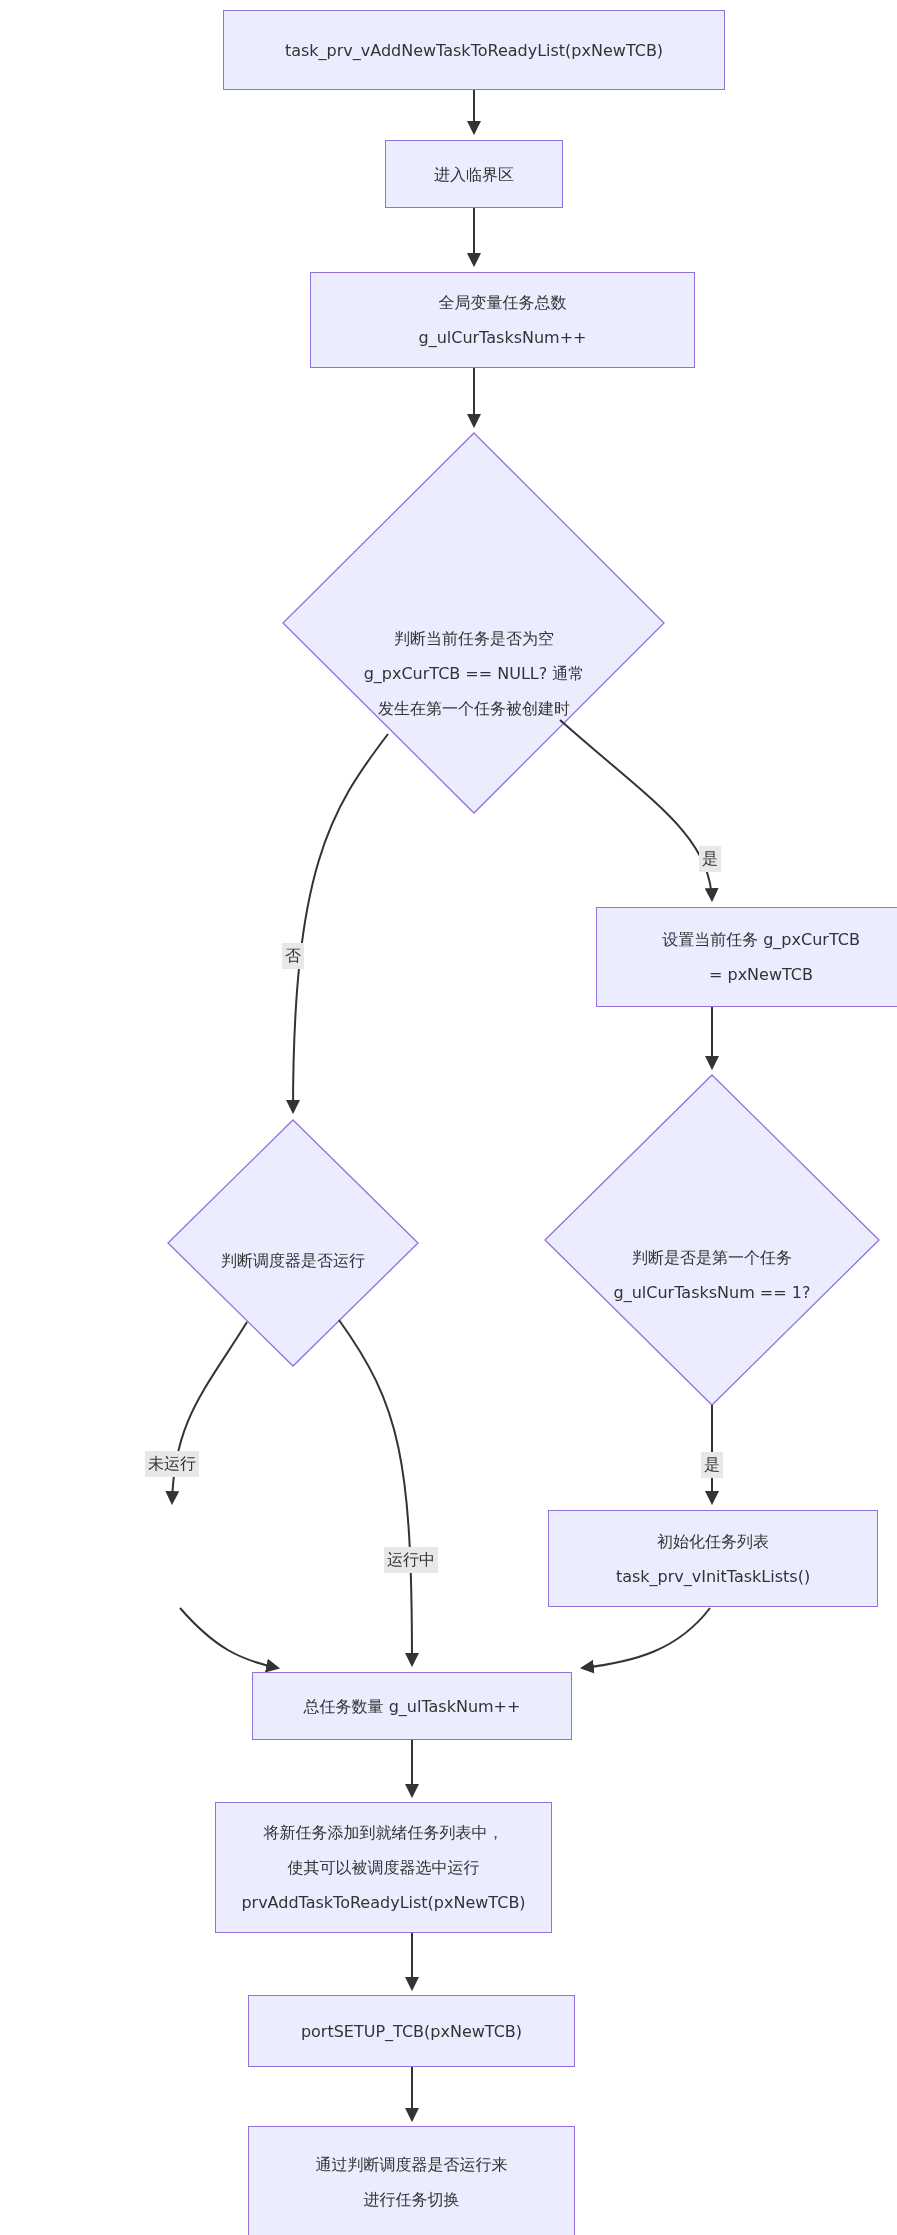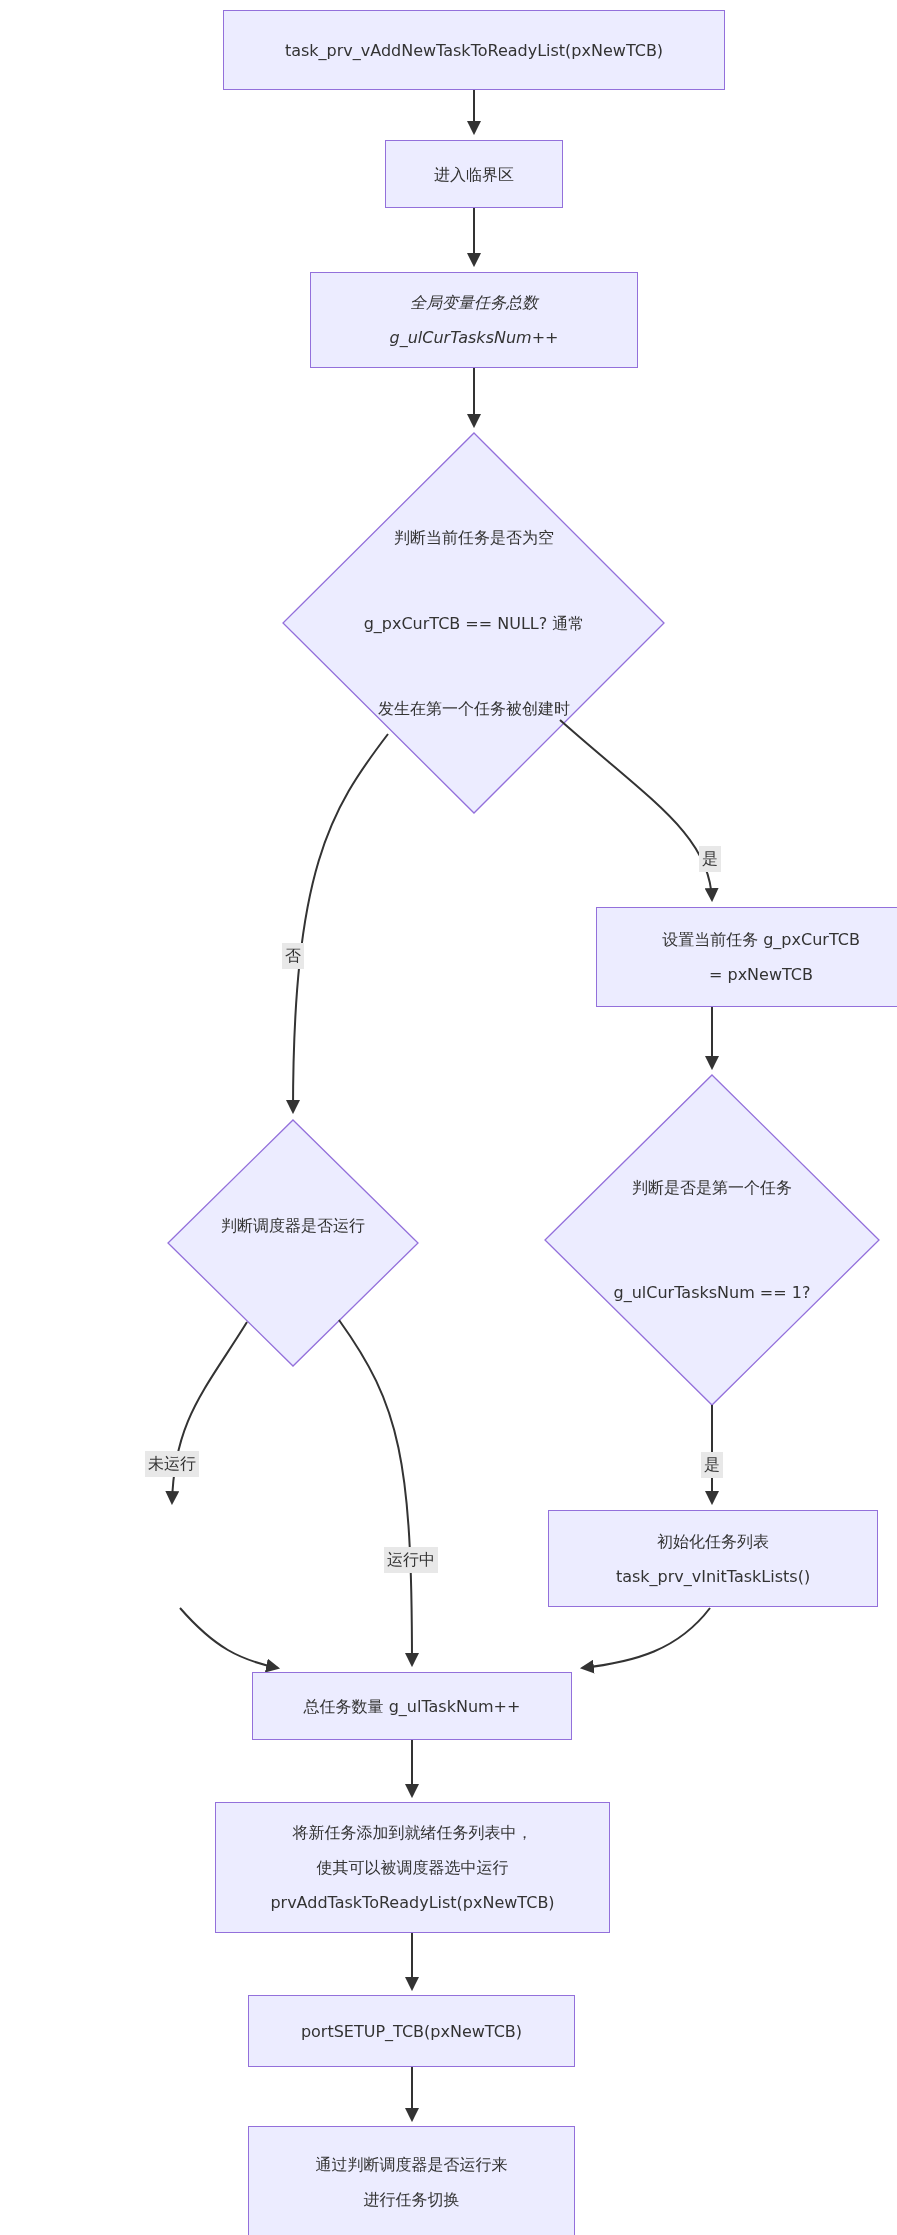--- a/index.html
+++ b/index.html
@@ -21,21 +21,21 @@
     position:absolute;z-index:2;
     background:var(--node-fill);
     border:1.4px solid var(--node-border);
     color:var(--text-color);
     display:flex;flex-direction:column;align-items:center;justify-content:center;
     font-size:16px;line-height:35px;text-align:center;
   }
   .diamond-text{
     position:absolute;z-index:2;
     color:var(--text-color);
-    display:flex;flex-direction:column;align-items:center;justify-content:space-between;
+    display:flex;flex-direction:column;align-items:center;justify-content:flex-end;
     font-size:16px;line-height:35px;text-align:center;
     pointer-events:none;
   }
   .edge-label{
     position:absolute;z-index:3;
     transform:translate(-50%,-50%);
     background:var(--label-bg);
     color:var(--text-color);
     font-size:16px;line-height:22px;
     padding:2px 3px;white-space:nowrap;
@@ -79,21 +79,21 @@
   </svg>
 
   <div class="node" style="left:223px;top:10px;width:502px;height:80px;">
     <div>task_prv_vAddNewTaskToReadyList(pxNewTCB)</div>
   </div>
 
   <div class="node" style="left:385px;top:140px;width:178px;height:68px;">
     <div>进入临界区</div>
   </div>
 
-  <div class="node" style="left:310px;top:272px;width:328px;height:96px;font-style:italic;">
+  <div class="node" style="left:310px;top:272px;width:385px;height:96px;">
     <div>全局变量任务总数</div>
     <div>g_ulCurTasksNum++</div>
   </div>
 
   <div class="diamond-text" style="left:309px;top:520px;width:330px;height:206px;">
     <div>判断当前任务是否为空</div>
     <div>g_pxCurTCB == NULL? 通常</div>
     <div>发生在第一个任务被创建时</div>
   </div>
 
@@ -114,21 +114,21 @@
 
   <div class="node" style="left:548px;top:1510px;width:330px;height:97px;">
     <div>初始化任务列表</div>
     <div>task_prv_vInitTaskLists()</div>
   </div>
 
   <div class="node" style="left:252px;top:1672px;width:320px;height:68px;">
     <div>总任务数量 g_ulTaskNum++</div>
   </div>
 
-  <div class="node" style="left:215px;top:1802px;width:395px;height:131px;">
+  <div class="node" style="left:215px;top:1802px;width:337px;height:131px;">
     <div>将新任务添加到就绪任务列表中，</div>
     <div>使其可以被调度器选中运行</div>
     <div>prvAddTaskToReadyList(pxNewTCB)</div>
   </div>
 
   <div class="node" style="left:248px;top:1995px;width:327px;height:72px;">
     <div>portSETUP_TCB(pxNewTCB)</div>
   </div>
 
   <div class="node" style="left:248px;top:2126px;width:327px;height:112px;">

